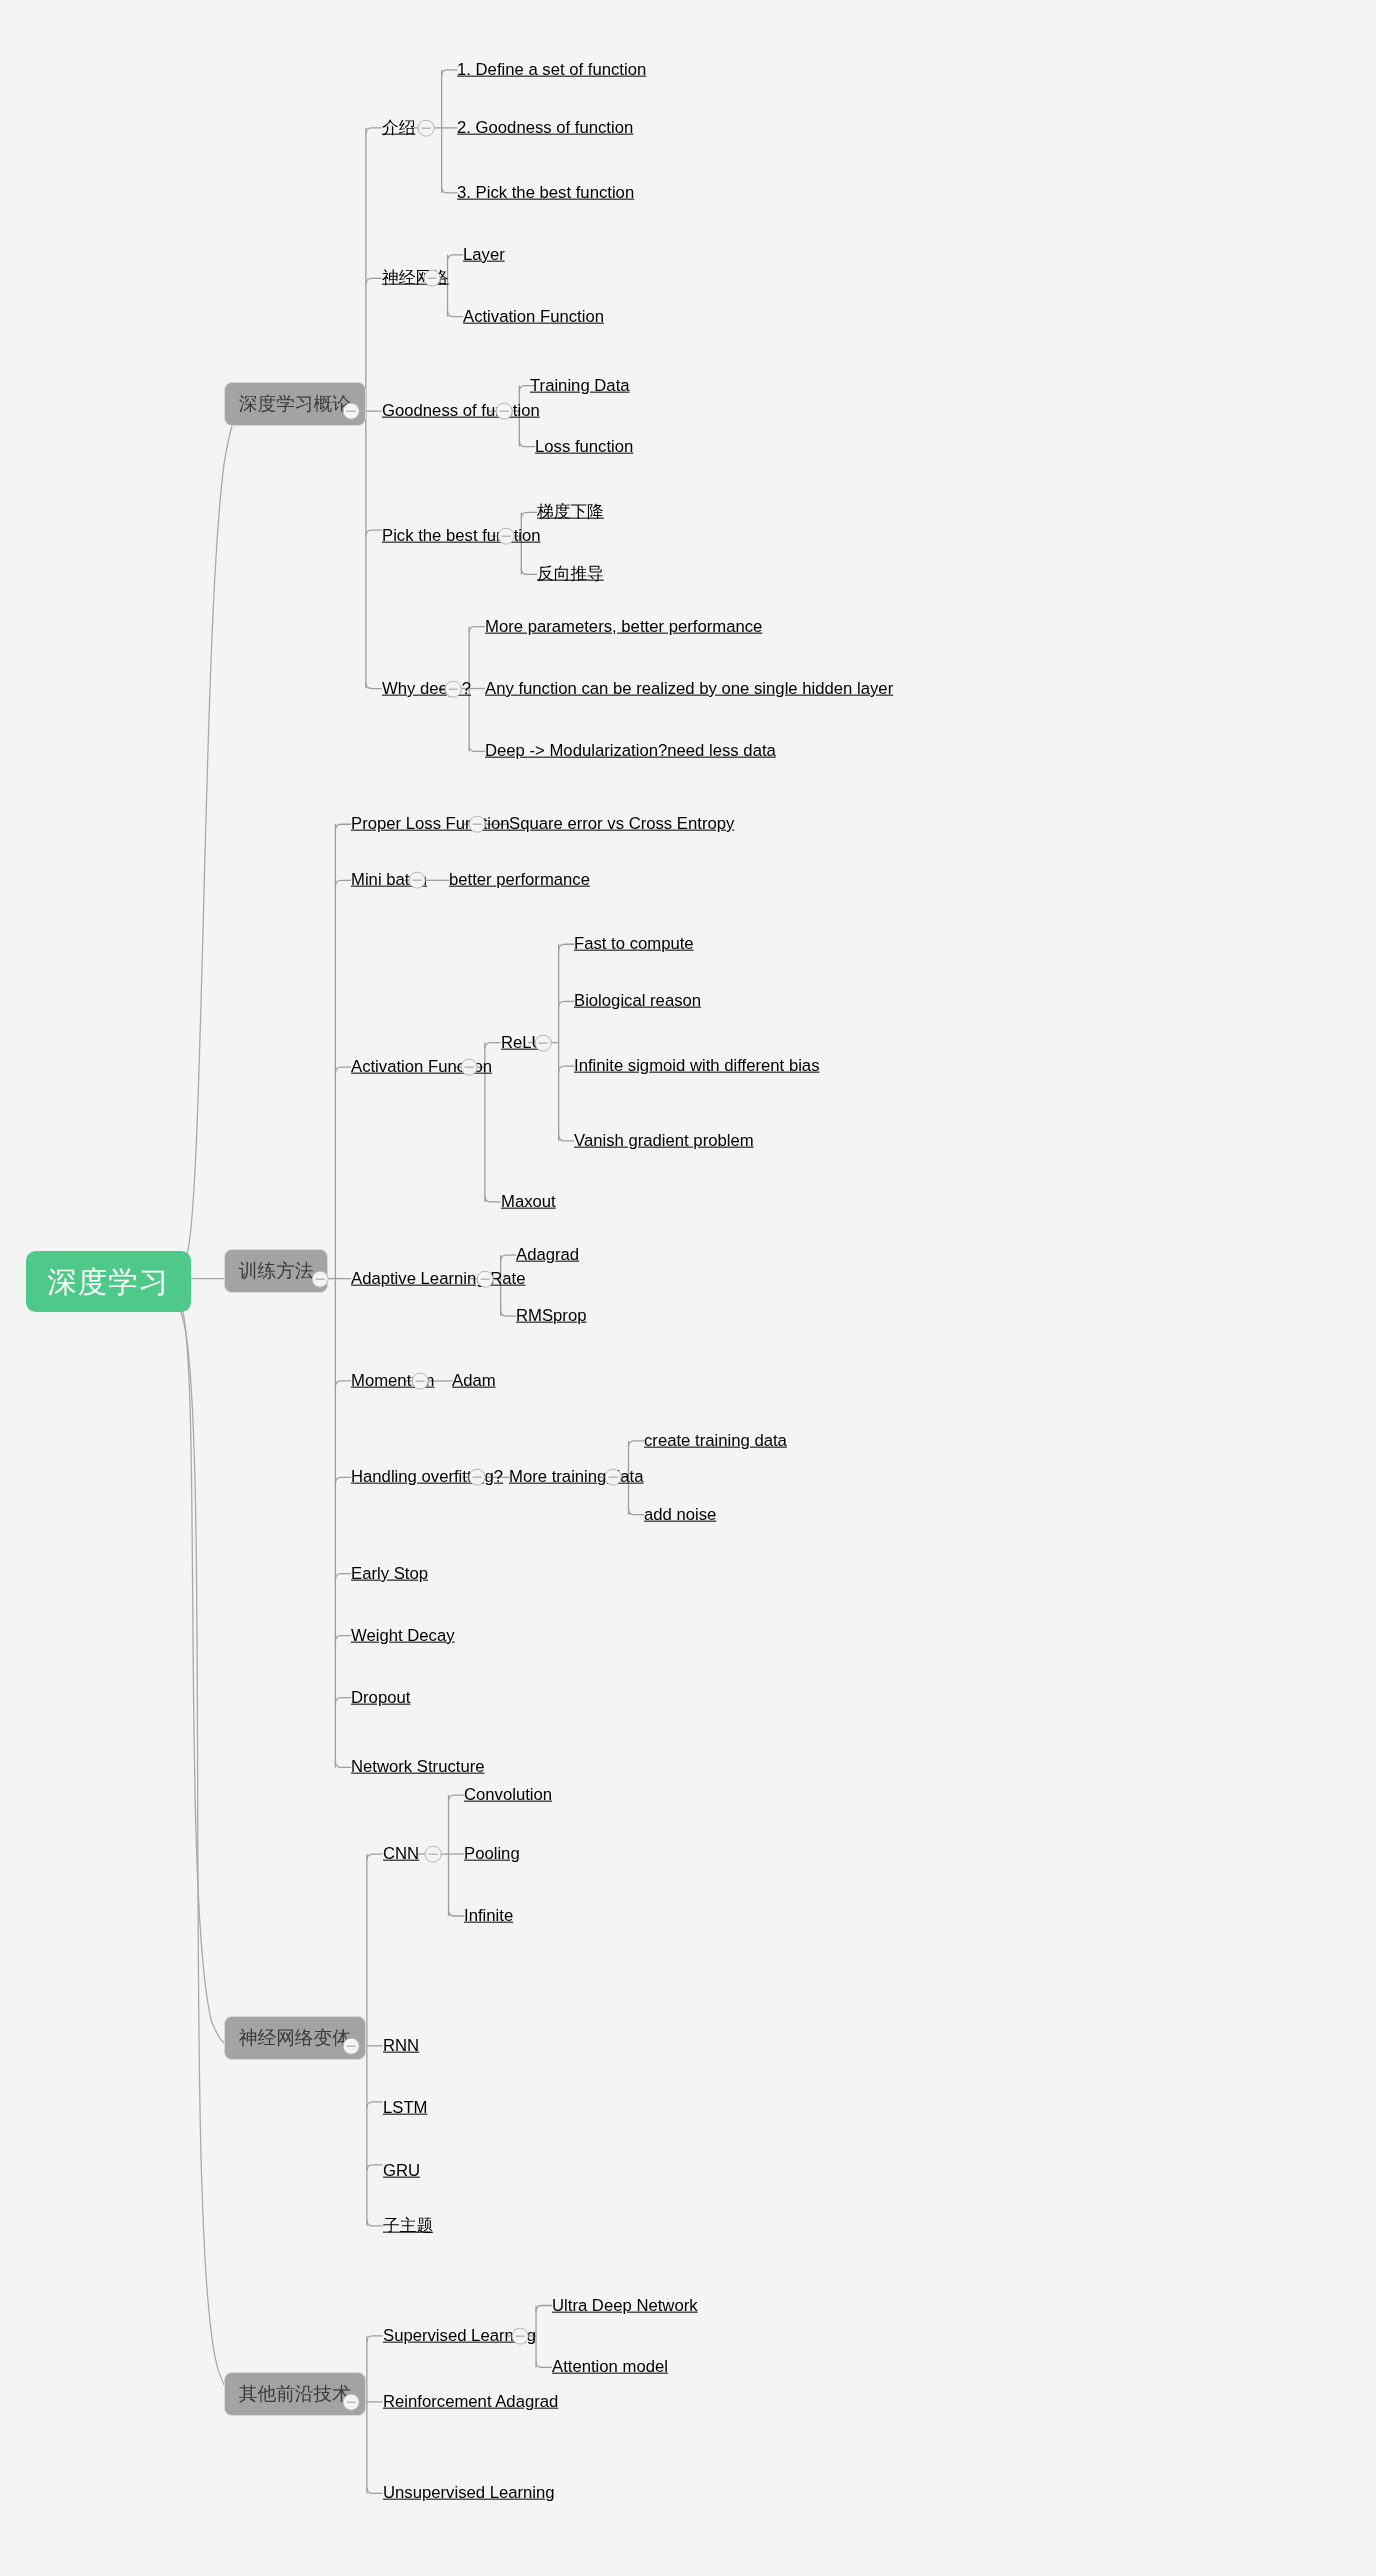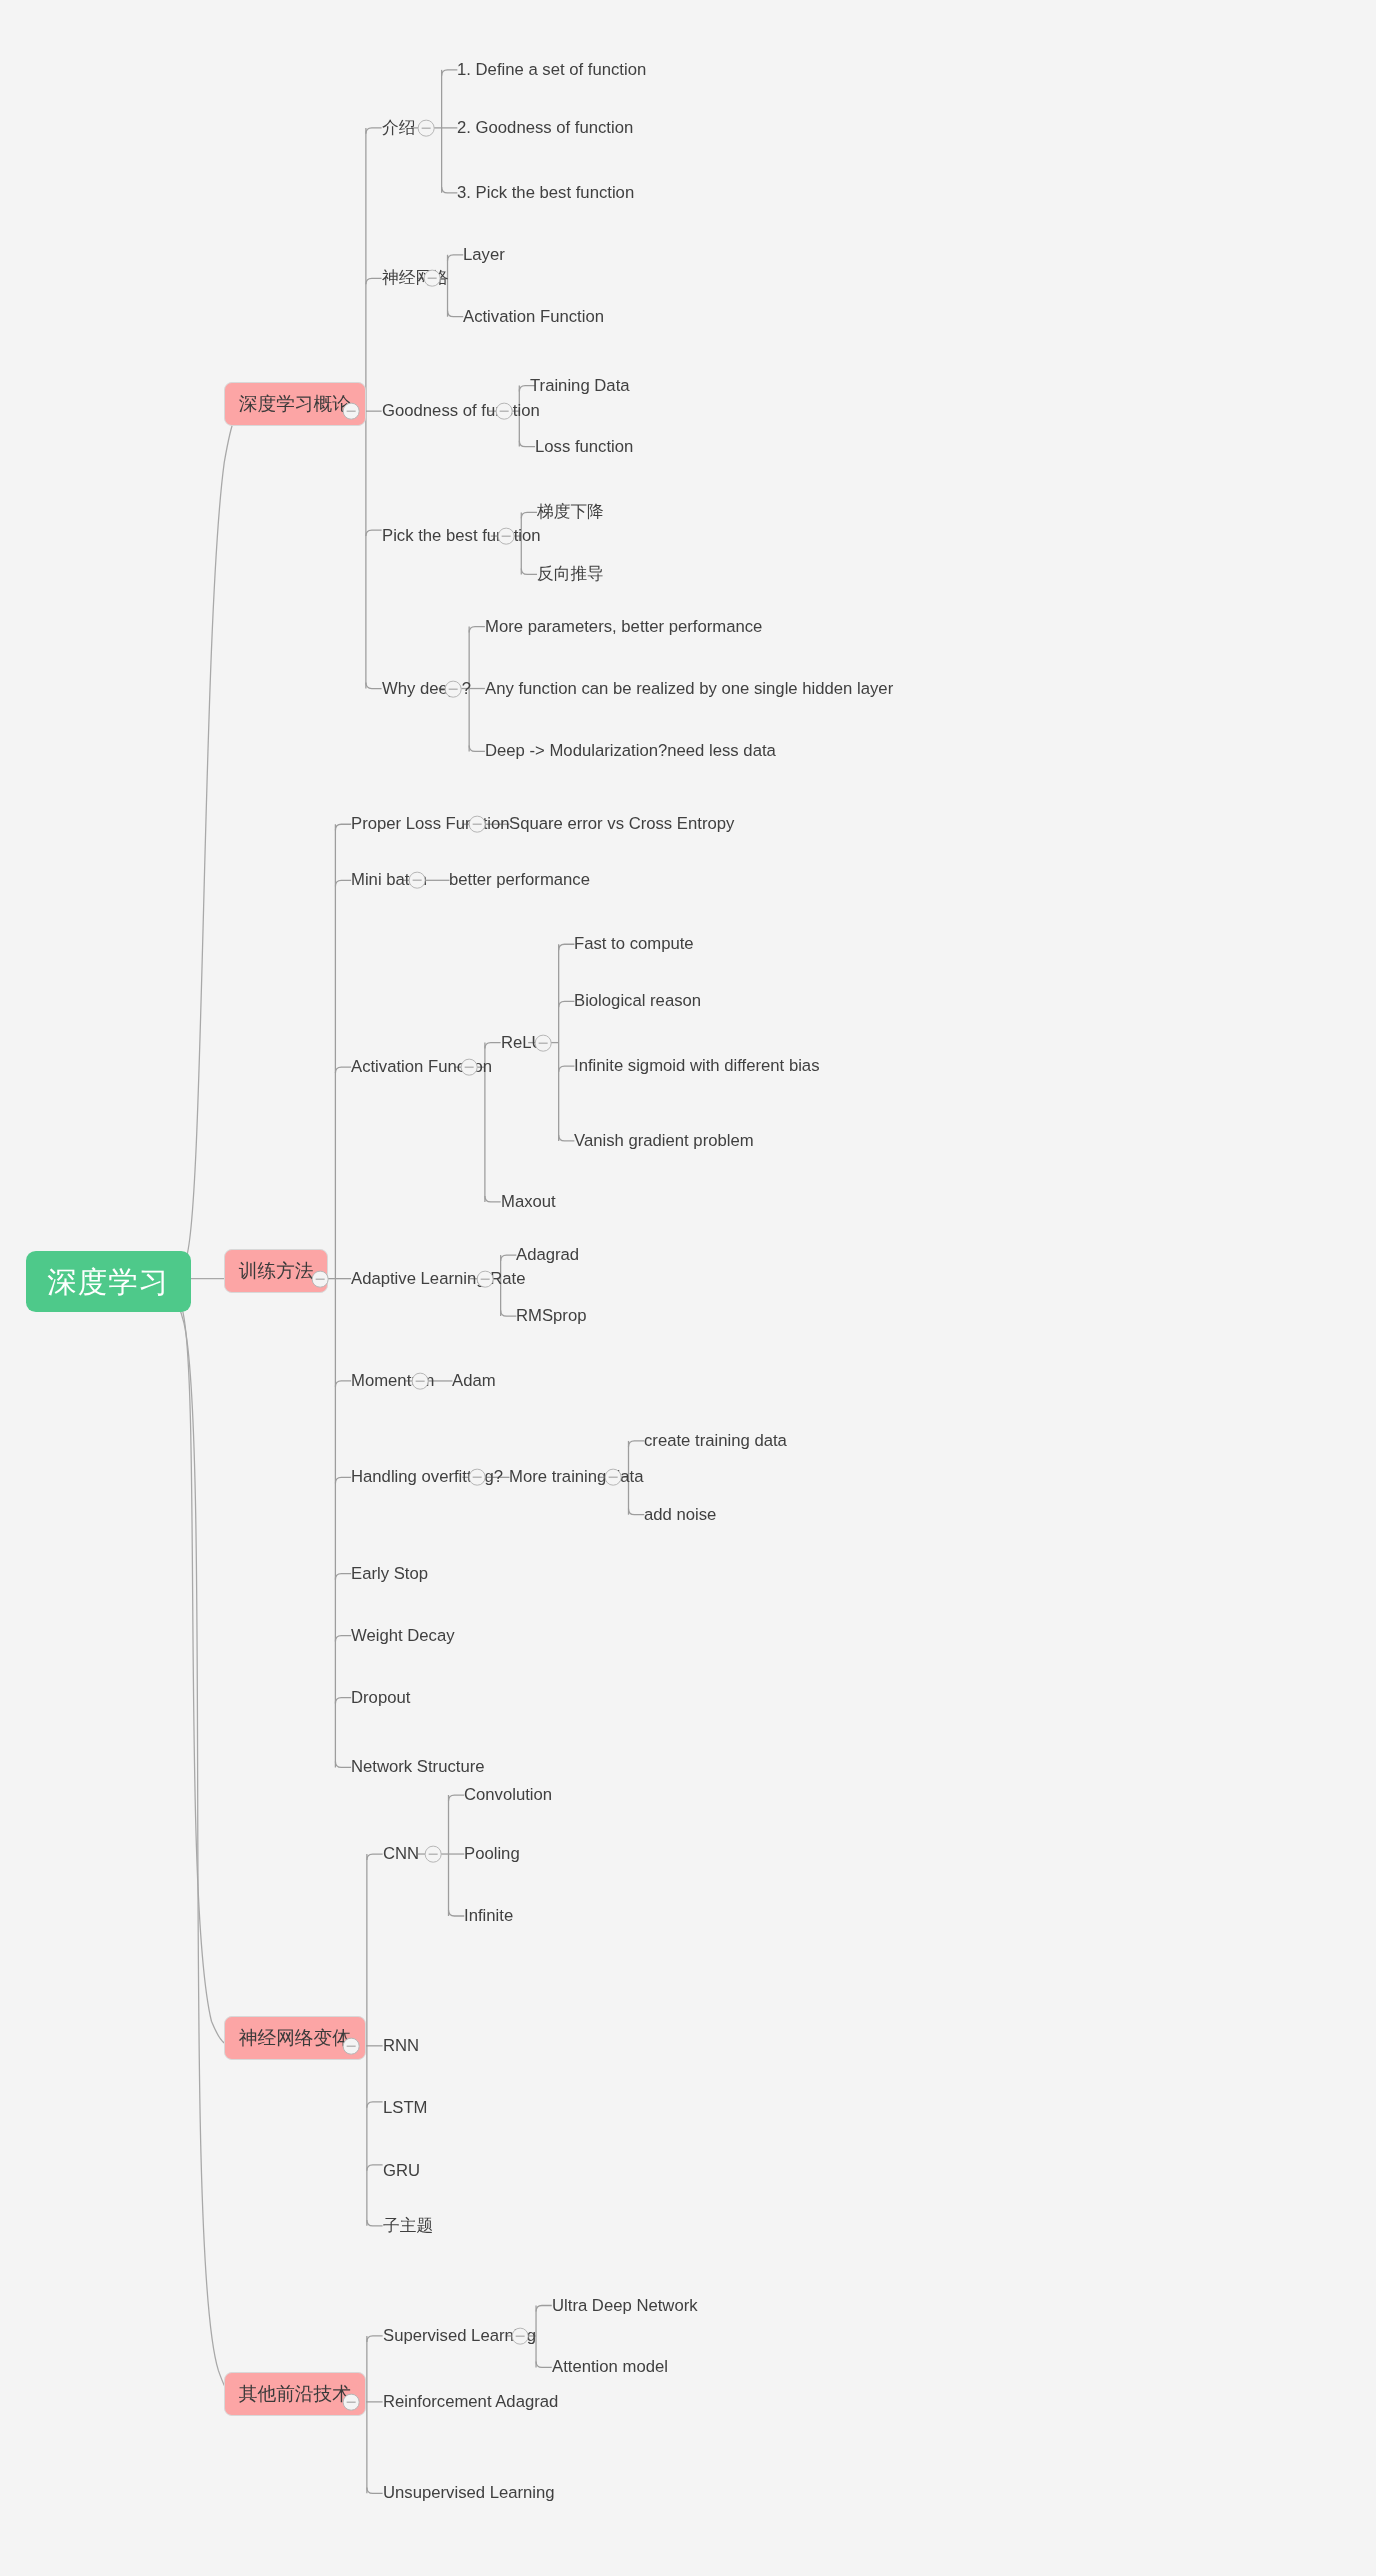--- a/index.html
+++ b/index.html
@@ -31,38 +31,39 @@
     font-size: 29.5px;
     line-height: 1;
     padding: 15.7px 21.6px;
     white-space: nowrap;
     box-sizing: border-box;
     letter-spacing: 1px;
   }
   
   .l1-node {
     position: absolute;
-    background: #fca5a5;
+    background: #a3a3a3;
     color: #3a3a3a;
     border: 1px solid #d8d8d8;
     border-radius: 7.9px;
     font-size: 18.7px;
     line-height: 1;
     padding: 11.8px 13.8px;
     white-space: nowrap;
     box-sizing: border-box;
   }
   
   .node {
     position: absolute;
-    color: #404040;
+    color: #000000;
     font-size: 16.7px;
     line-height: 1;
     white-space: nowrap;
     transform: translateY(-50%);
+    text-decoration: underline;
   }
   .node.cn { font-size: 16.7px; }
   
   .toggle {
     position: absolute;
     width: 16.7px;
     height: 16.7px;
     border: 1px solid #b6b6b6;
     border-radius: 50%;
     background: #f4f4f4;

